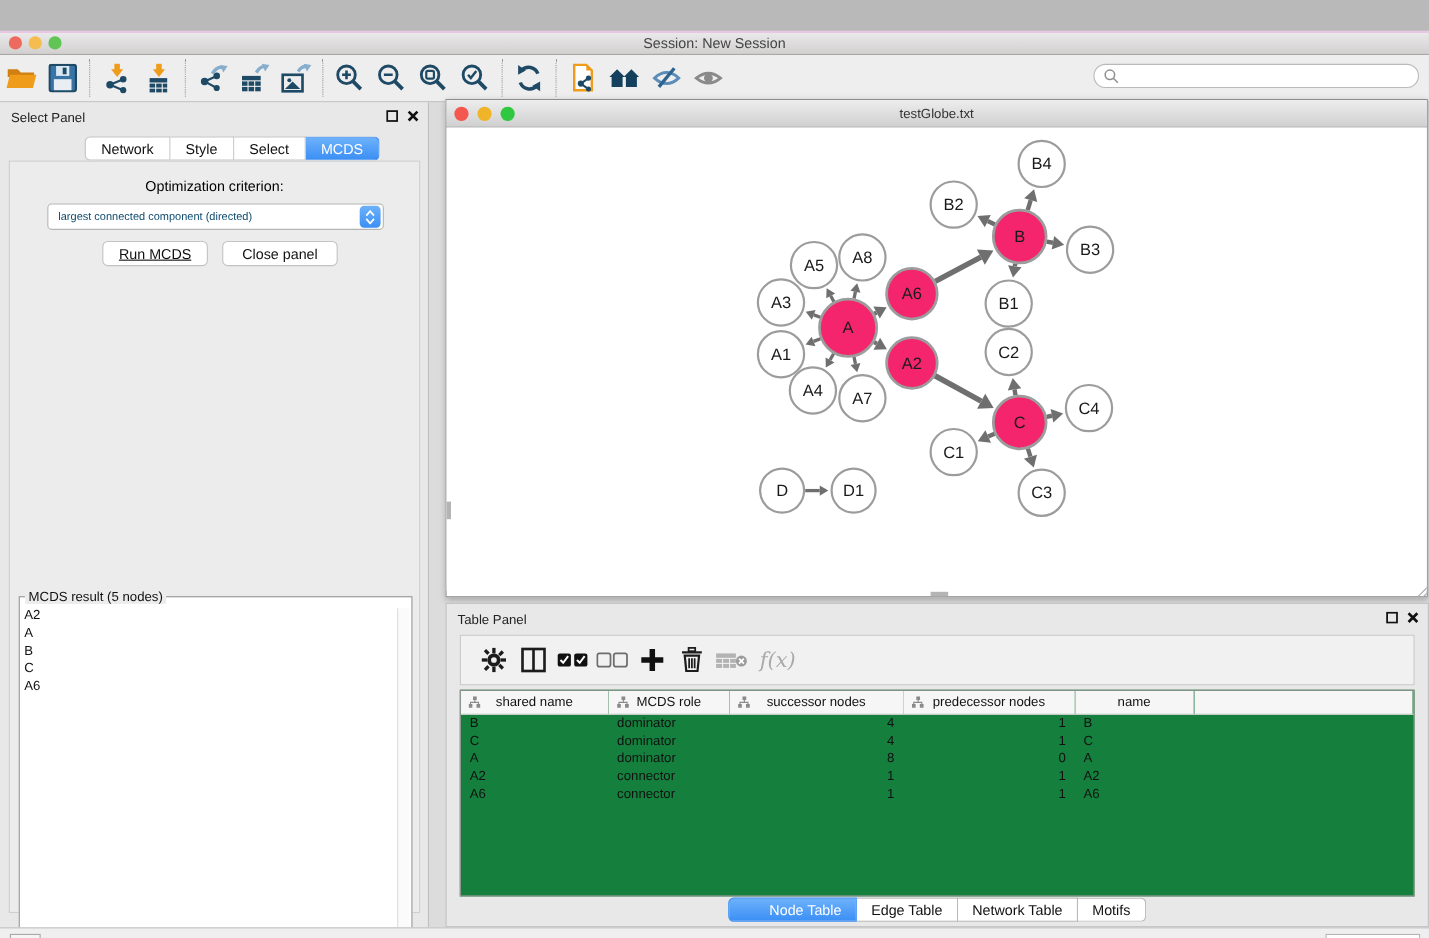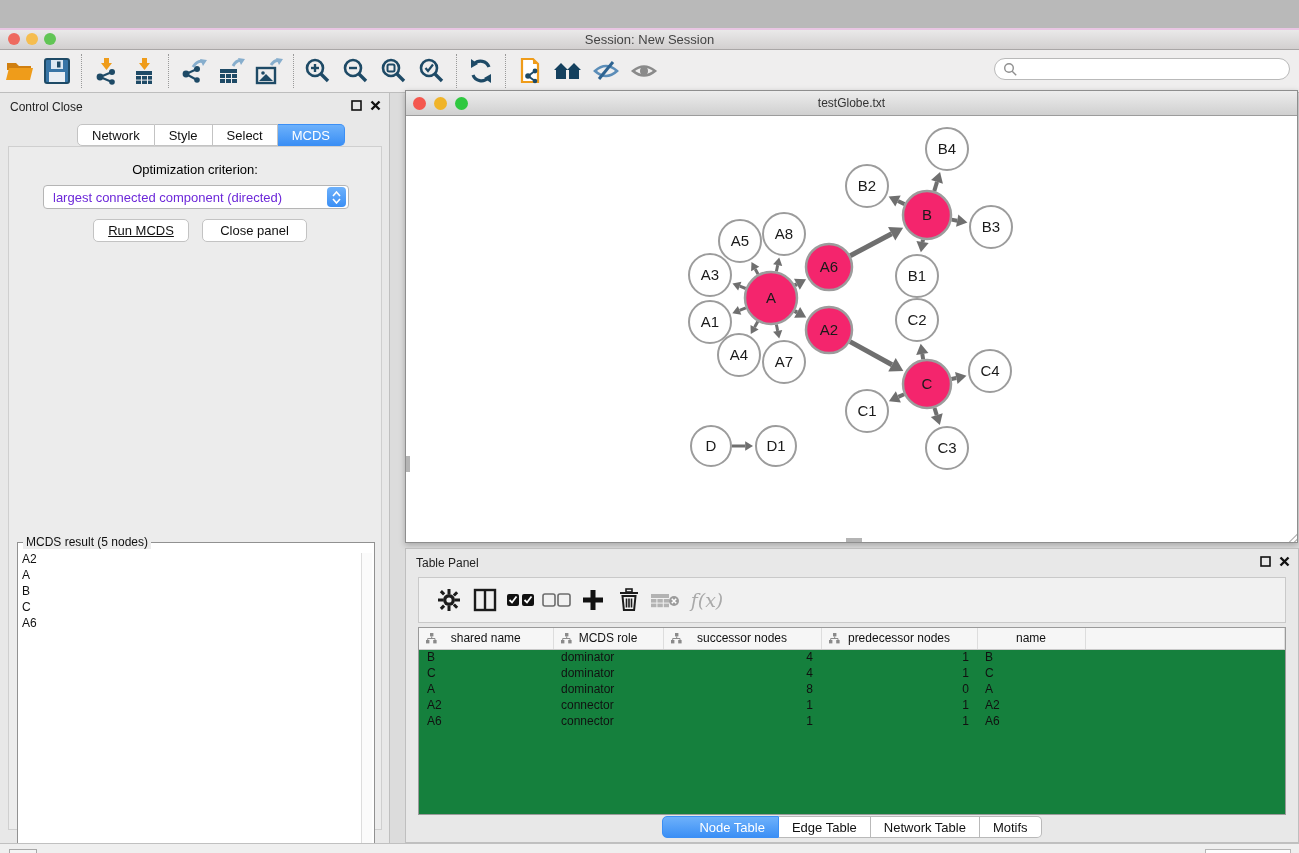--- a/index.html
+++ b/index.html
@@ -31,21 +31,21 @@
   .seg .seg-btn{height:22px;padding:0 14px;background:#fff;border:1px solid #c3c3c3;border-left:none;
     font-size:13px;display:flex;align-items:center;color:#111;}
   .seg .seg-btn:first-child{border-left:1px solid #c3c3c3;border-radius:5px 0 0 5px;}
   .seg .seg-btn:last-child{border-radius:0 5px 5px 0;}
   .seg .seg-btn.active{background:linear-gradient(#6db1fb,#3b8ff5);border-color:#3b8ff5;color:#fff;}
   .cp-inner{position:absolute;left:8px;top:53px;width:374px;height:684px;background:#ececec;
     border:1px solid #cfcfcf;}
   .opt-label{position:absolute;top:15px;width:100%;text-align:center;font-size:13px;color:#000000;}
   .select{position:absolute;left:34px;top:38px;width:306px;height:24px;background:#fff;
     border:1px solid #b5b5b5;border-radius:4px;display:flex;align-items:center;}
-  .select .sel-text{flex:1;padding-left:9px;font-size:13px;color:#6d28d9;white-space:nowrap;overflow:hidden;}
+  .select .sel-text{flex:1;padding-left:9px;font-size:10px;color:#0c4a6e;white-space:nowrap;overflow:hidden;}
   .select .spinner{width:19px;height:20px;margin-right:2px;border-radius:4px;
     background:linear-gradient(#6db1fb,#3b8ff5);display:flex;flex-direction:column;
     align-items:center;justify-content:center;gap:1px;}
   .pushbtn{position:absolute;height:23px;background:#fff;border:1px solid #c3c3c3;border-radius:5px;
     font-size:13px;display:flex;align-items:center;justify-content:center;color:#111;}
   fieldset.result{position:absolute;left:8px;top:388px;width:358px;height:342px;background:#fff;
     border:1px solid #919191;margin:0;padding:2px 0 0 4px;}
   fieldset.result legend{font-size:12px;color:#111;padding:0 3px;margin-left:1px;background:#ececec;}
   .result-list{font-size:12px;line-height:16px;color:#111;}
   .result-scroll{position:absolute;right:2px;top:4px;width:11px;height:330px;background:#fbfbfb;
@@ -255,21 +255,21 @@
     <div class="searchbox">
       <svg width="15" height="15" viewBox="0 0 15 15">
           <circle cx="6" cy="6" r="4.3" fill="none" stroke="#8f8f8f" stroke-width="1.4"></circle>
           <line x1="9.2" y1="9.2" x2="13.2" y2="13.2" stroke="#8f8f8f" stroke-width="1.4"></line>
         </svg>
       <input style="border: none; outline: none; flex: 1 1 0%; height: 18px; font-size: 12px; background: transparent;" placeholder="">
     </div>
   </div>
 
   <div class="abs cpanel">
-    <div class="panel-title">Control Close</div>
+    <div class="panel-title">Select Panel</div>
     <div class="panel-btns">
       <svg width="11" height="11" viewBox="0 0 11 11">
           <rect x="1" y="1" width="9" height="9" fill="none" stroke="#111" stroke-width="1.6"></rect>
         </svg>
       <svg width="11" height="11" viewBox="0 0 11 11">
           <path d="M1.5 1.5 L9.5 9.5 M9.5 1.5 L1.5 9.5" stroke="#111" stroke-width="2.4"></path>
         </svg>
     </div>
 
     <div class="seg" style="left:77px;top:31px;" id="cp-tabs">

